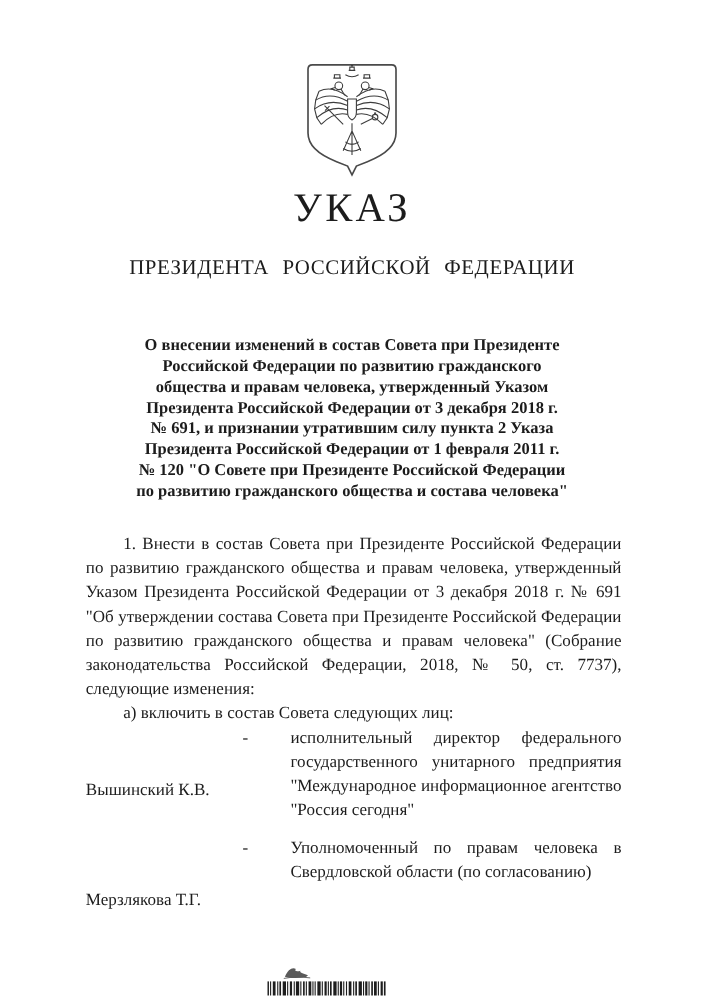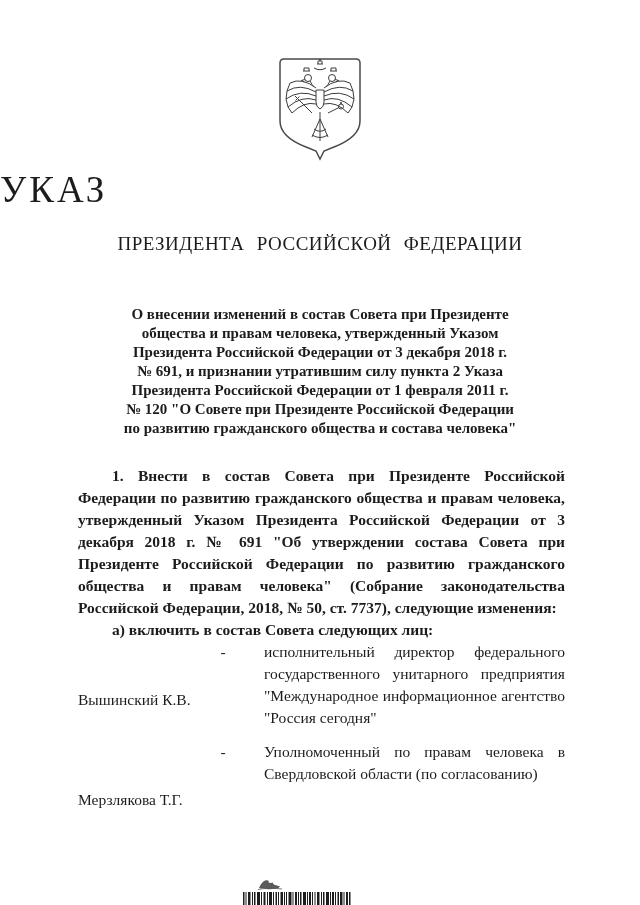--- a/index.html
+++ b/index.html
@@ -13,21 +13,21 @@
   }
   .page { position: relative; width: 640px; height: 905px; background: #fff; }
 
   .emblem {
     width: 84px; height: 104px;
     margin: 57px auto 0 auto;
   }
 
   .title {
     margin-top: 7px;
-    text-align: left;
+    text-align: center;
     font-size: 37px;
     font-weight: 400;
     letter-spacing: 3px;
   }
   .subtitle {
     margin-top: 22px;
     text-align: center;
     font-size: 19px;
     font-weight: 400;
     letter-spacing: 0.5px;
@@ -45,21 +45,20 @@
 
   .body-block {
     width: 487px;
     margin: 27px 75px 0 78px;
     font-size: 15.5px;
     line-height: 22px;
   }
   .para {
     text-align: justify;
     text-indent: 34px;
-    font-weight: bold;
   }
 
   .member {
     display: grid;
     grid-template-columns: 132px 26px 1fr;
     align-items: start;
   }
   .member + .member { margin-top: 12px; }
   .member .m-name { white-space: nowrap; margin-top: 48px; }
   .member .m-dash { text-align: center; }
@@ -121,20 +120,21 @@
         <path d="M42,55 v29 M42,62 l-8,18 M42,62 l8,18 M36,72 q6,4.5 12,0 M34,78 q8,5 16,0"></path>
       </g>
     </svg>
   </div>
 
   <h1 class="title">УКАЗ</h1>
   <h2 class="subtitle">ПРЕЗИДЕНТА РОССИЙСКОЙ ФЕДЕРАЦИИ</h2>
 
   <div class="subject">
     <div>О внесении изменений в состав Совета при Президенте</div>
+    <div>Российской Федерации по развитию гражданского</div>
     <div>общества и правам человека, утвержденный Указом</div>
     <div>Президента Российской Федерации от 3 декабря 2018 г.</div>
     <div>№ 691, и признании утратившим силу пункта 2 Указа</div>
     <div>Президента Российской Федерации от 1 февраля 2011 г.</div>
     <div>№ 120 "О Совете при Президенте Российской Федерации</div>
     <div>по развитию гражданского общества и состава человека"</div>
   </div>
 
   <div class="body-block">
     <p class="para">1. Внести в состав Совета при Президенте Российской Федерации по развитию гражданского общества и правам человека, утвержденный Указом Президента Российской Федерации от 3 декабря 2018 г. № 691 "Об утверждении состава Совета при Президенте Российской Федерации по развитию гражданского общества и правам человека" (Собрание законодательства Российской Федерации, 2018, № 50, ст. 7737), следующие изменения:</p>

